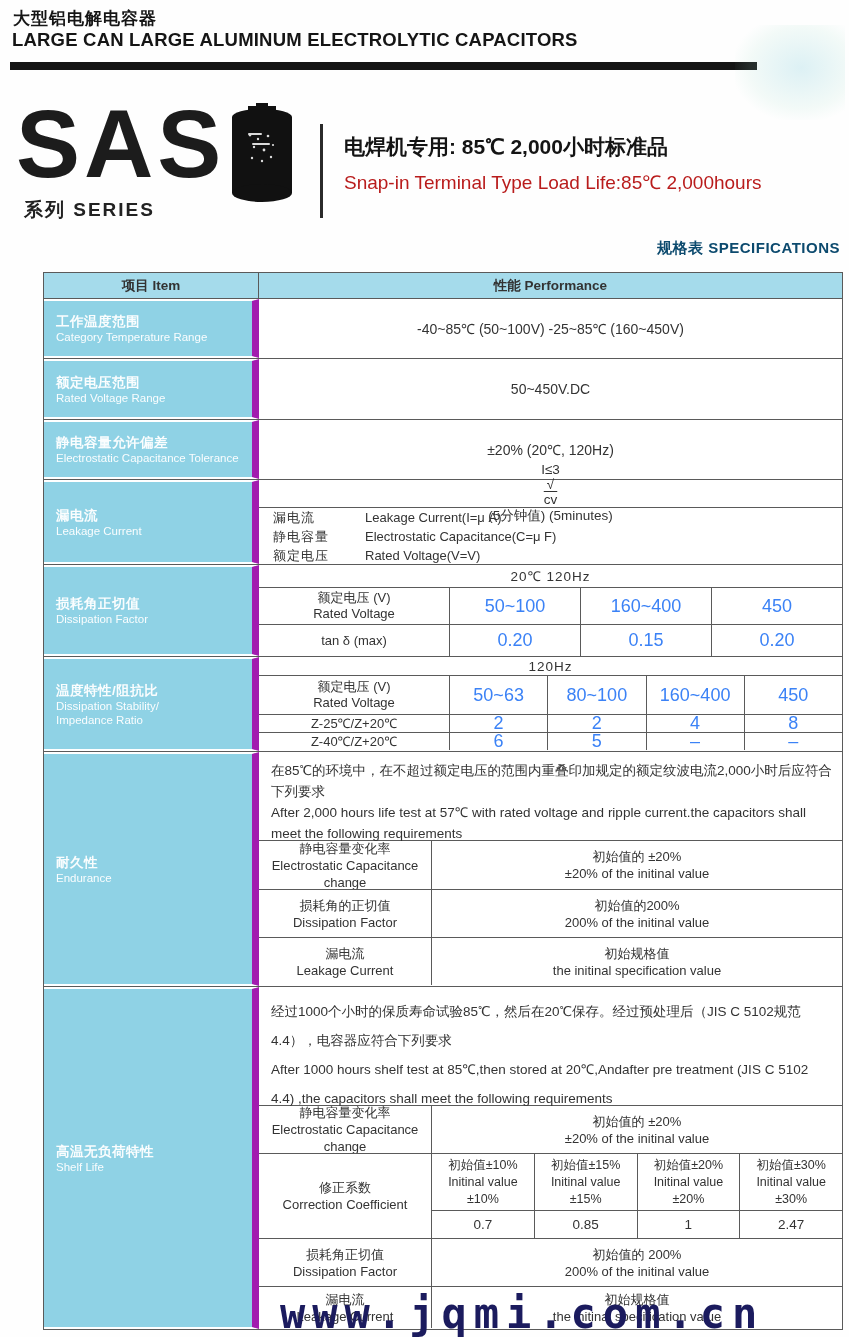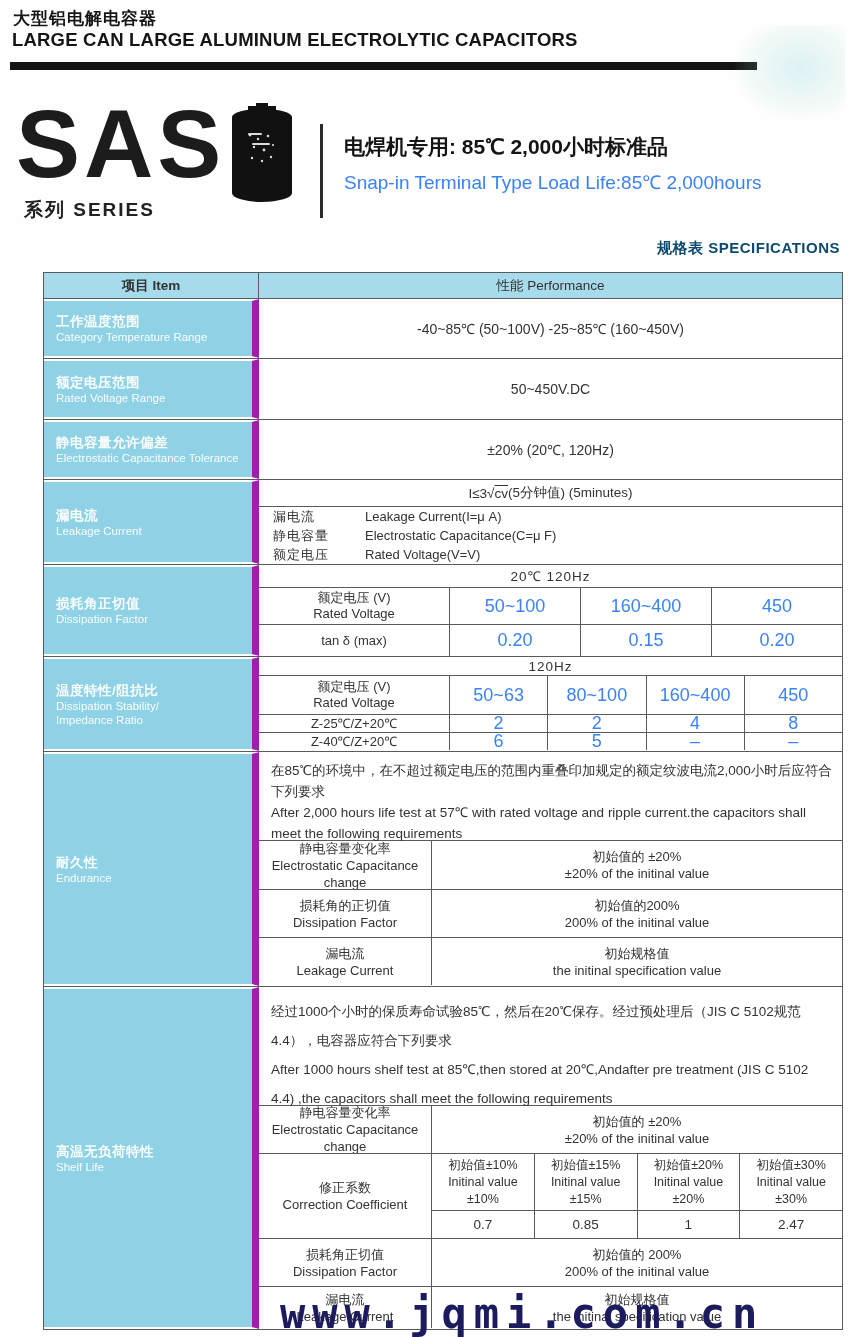--- a/index.html
+++ b/index.html
@@ -10,41 +10,41 @@
   .hdr-en{position:absolute;left:12px;top:29px;font-size:18.5px;font-weight:bold;color:#151515;letter-spacing:.2px;}
   .hdr-bar{position:absolute;left:10px;top:62px;width:747px;height:8px;background:#141414;}
   .smudge{position:absolute;left:735px;top:25px;width:110px;height:95px;
           background:radial-gradient(ellipse at 60% 45%, rgba(120,200,215,.25), rgba(160,220,200,.12) 55%, rgba(255,255,255,0) 75%);}
   
   .sas{position:absolute;left:16px;top:96px;font-size:96px;line-height:1;font-weight:bold;color:#1c1c1c;letter-spacing:4px;}
   .sas-sub{position:absolute;left:24px;top:197px;font-size:19px;font-weight:bold;color:#222;letter-spacing:2px;}
   .cap{position:absolute;left:228px;top:103px;}
   .vline{position:absolute;left:320px;top:124px;width:3px;height:94px;background:#2a2a2a;}
   .feat-cn{position:absolute;left:344px;top:133px;font-size:21px;font-weight:bold;color:#141414;}
-  .feat-en{position:absolute;left:344px;top:169px;font-size:19px;color:#3b82f6;}
+  .feat-en{position:absolute;left:344px;top:169px;font-size:19px;color:#b91c1c;}
   .spec-title{position:absolute;right:9px;top:239px;font-size:15px;font-weight:bold;color:#0c4a6e;letter-spacing:.5px;}
   
   .tbl{position:absolute;left:43px;top:272px;width:800px;border:1px solid #5a5a5a;background:#fff;box-sizing:border-box;}
   .row{display:flex;border-top:1px solid #5a5a5a;box-sizing:border-box;}
   .row:first-child{border-top:none;}
   .hrow{display:flex;background:#a5dbeb;}
   .hitem{flex:0 0 215px;text-align:center;line-height:25px;height:25px;border-right:1px solid #5a5a5a;
          font-weight:bold;font-size:13.5px;color:#333;box-sizing:border-box;}
-  .hperf{flex:1;text-align:center;line-height:25px;height:25px;font-weight:normal;font-size:13.5px;color:#333;}
+  .hperf{flex:1;text-align:center;line-height:25px;height:25px;font-weight:bold;font-size:13.5px;color:#333;}
   .lcell{flex:0 0 215px;background:#8fd2e5;color:#fafdfe;display:flex;flex-direction:column;justify-content:center;
          padding-left:12px;box-sizing:border-box;border-right:7px solid #a21caf;
          border-top:2px solid #fff;border-bottom:2px solid #fff;}
   .lcell .cn{font-size:13.5px;font-weight:bold;letter-spacing:.5px;line-height:17px;}
   .lcell .en{font-size:11.5px;line-height:14px;}
   .rcell{flex:1;display:flex;align-items:center;justify-content:center;font-size:14px;color:#333;text-align:center;}
   .rcol{flex:1;display:flex;flex-direction:column;box-sizing:border-box;}
   .bb{border-bottom:1px solid #5a5a5a;}
   .bt{border-top:1px solid #5a5a5a;}
   .br{border-right:1px solid #5a5a5a;}
-  .center{display:flex;align-items:center;justify-content:center;text-align:center;}
+  .center{display:flex;align-items:center;justify-content:center;text-align:center;flex-direction:column;}
   .ccol{display:flex;flex-direction:column;align-items:center;justify-content:center;text-align:center;}
   
   .lk-top{height:27px;font-size:13.5px;color:#333;}
   .ovl{text-decoration:overline;}
   .lk-legend{flex:1;display:flex;flex-direction:column;justify-content:center;padding-left:14px;}
   .lk-line{display:flex;font-size:13px;line-height:19px;color:#333;}
   .lk-line .c1{width:92px;letter-spacing:1px;}
   
   .cond{font-size:13.5px;color:#333;letter-spacing:1px;}
   .irow{display:flex;box-sizing:border-box;}

